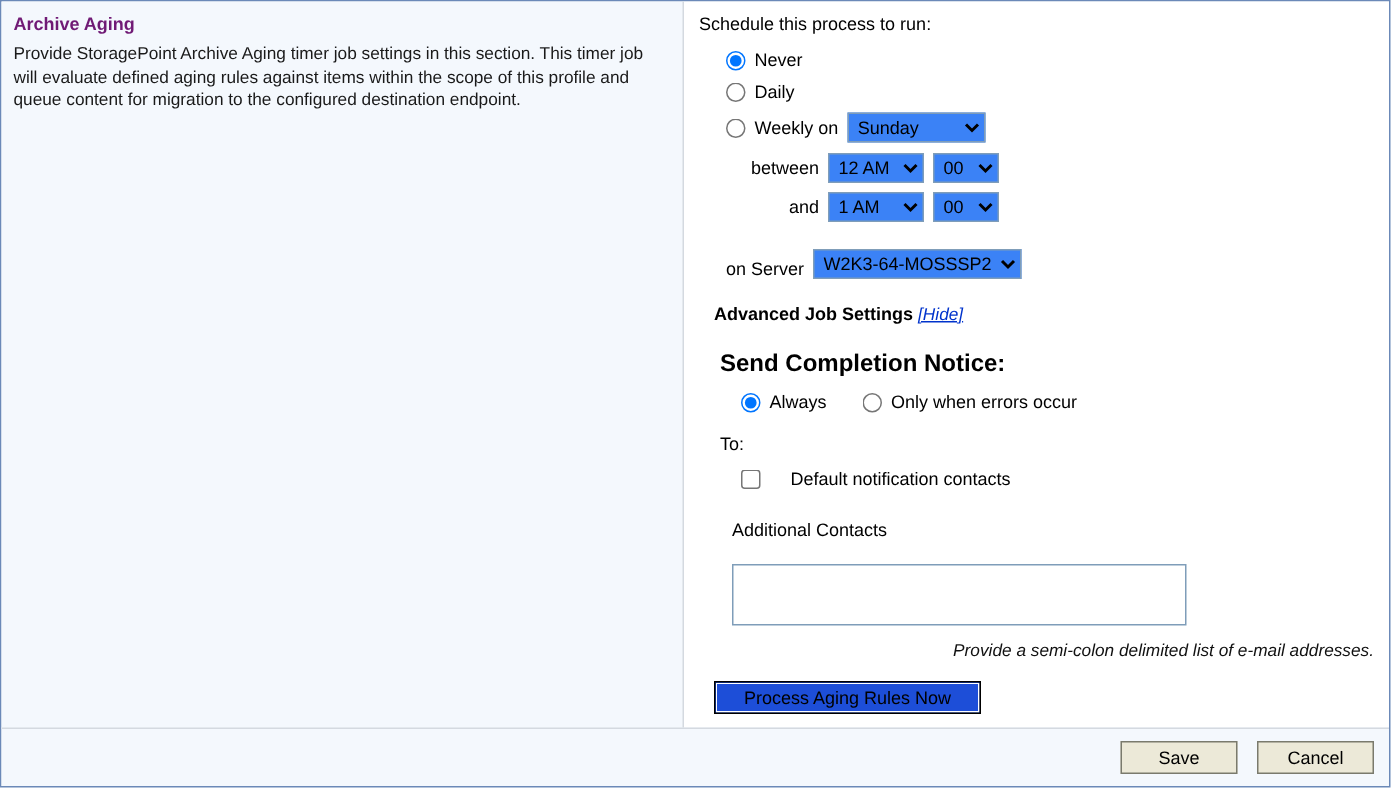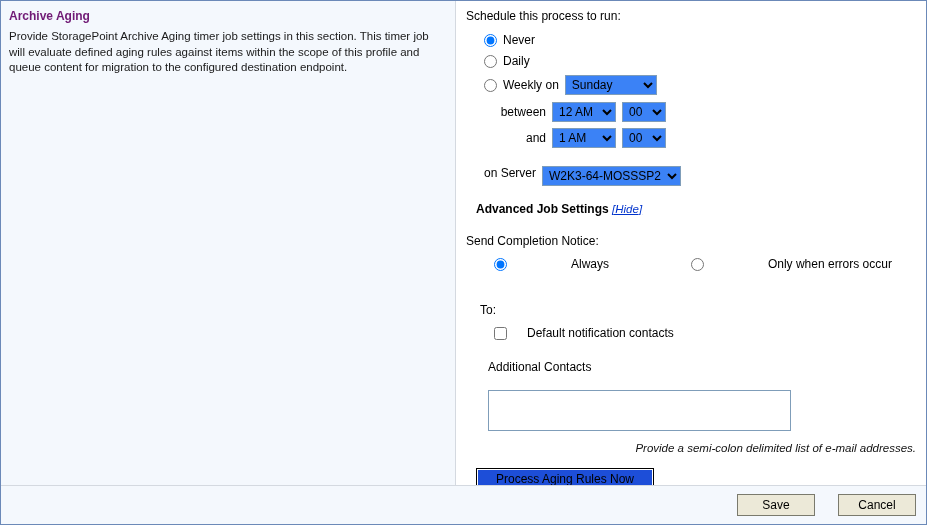--- a/index.html
+++ b/index.html
@@ -101,21 +101,21 @@
   }
   .sel-hour {
     width: 64px;
   }
   .sel-min {
     width: 44px;
     margin-left: 6px;
   }
   .server-row {
     display: flex;
-    align-items: flex-start;
+    align-items: flex-end;
     margin-left: 4px;
     margin-top: 18px;
     margin-bottom: 16px;
     font-size: 12px;
   }
   .server-label {
     width: 66px;
     text-align: right;
     padding-right: 6px;
   }
@@ -130,30 +130,31 @@
   }
   .adv-hide {
     font-weight: normal;
     font-style: italic;
     color: #0033cc;
     text-decoration: underline;
     cursor: pointer;
     font-size: 11.5px;
   }
   .send-notice {
-    font-size: 12px;
+    margin-left: 14px;
+    font-size: 16px;
     margin-bottom: 9px;
+    font-weight: bold;
   }
   .notice-radios {
     display: flex;
     align-items: center;
     margin-left: 28px;
-    margin-bottom: 32px;
-    font-size: 12px;
-    justify-content: space-between;
+    margin-bottom: 14px;
+    font-size: 12px;
   }
   .notice-radios .lbl {
     margin-left: 6px;
     margin-right: 24px;
   }
   .to-label {
     margin-left: 14px;
     font-size: 12px;
     margin-bottom: 9px;
   }
@@ -215,21 +216,21 @@
     height: 39px;
     box-sizing: border-box;
     border-top: 1px solid #d4d9e0;
     background: #f4f8fd;
   }
   .footer-buttons {
     position: absolute;
     right: 10px;
     top: 8px;
     display: flex;
-    gap: 23px;
+    gap: 13px;
   }
   .footer-btn {
     width: 78px;
     height: 22px;
     font-family: "Liberation Sans", sans-serif;
     font-size: 12px;
     background: #ece9d8;
     border: 1px solid #7a7a6d;
     cursor: pointer;
   }

